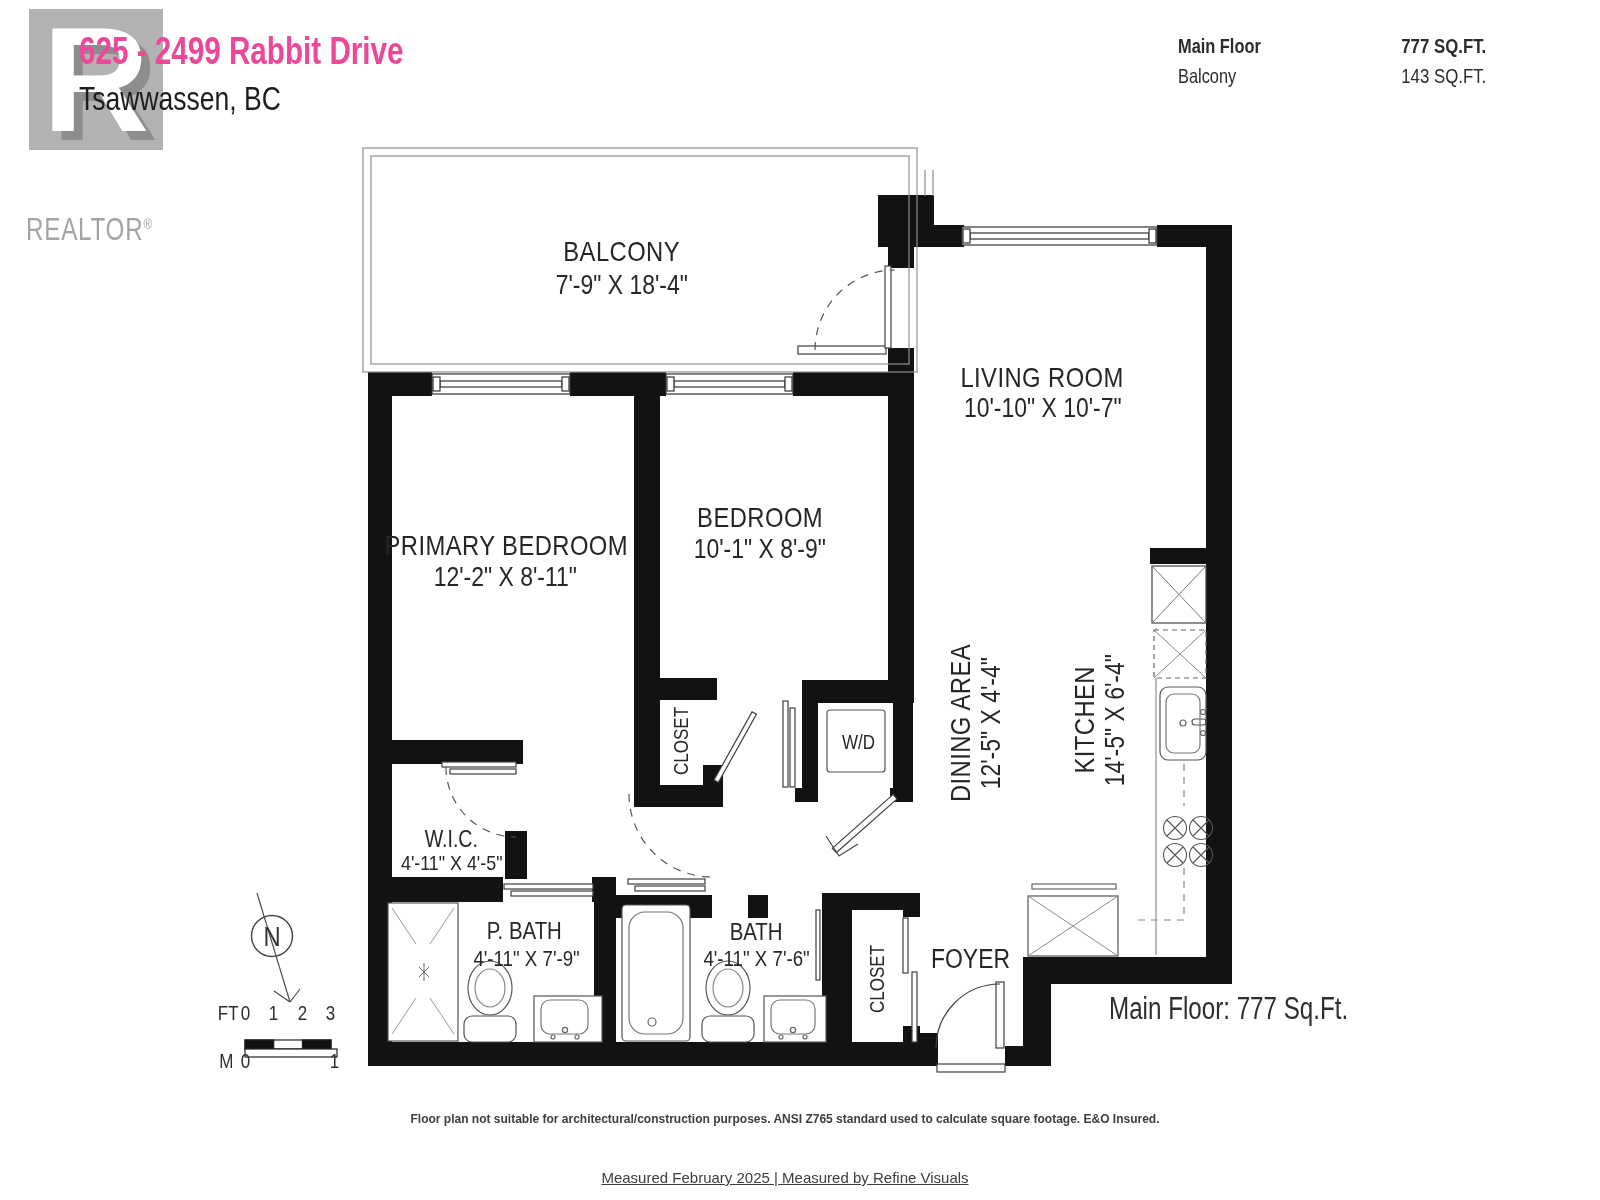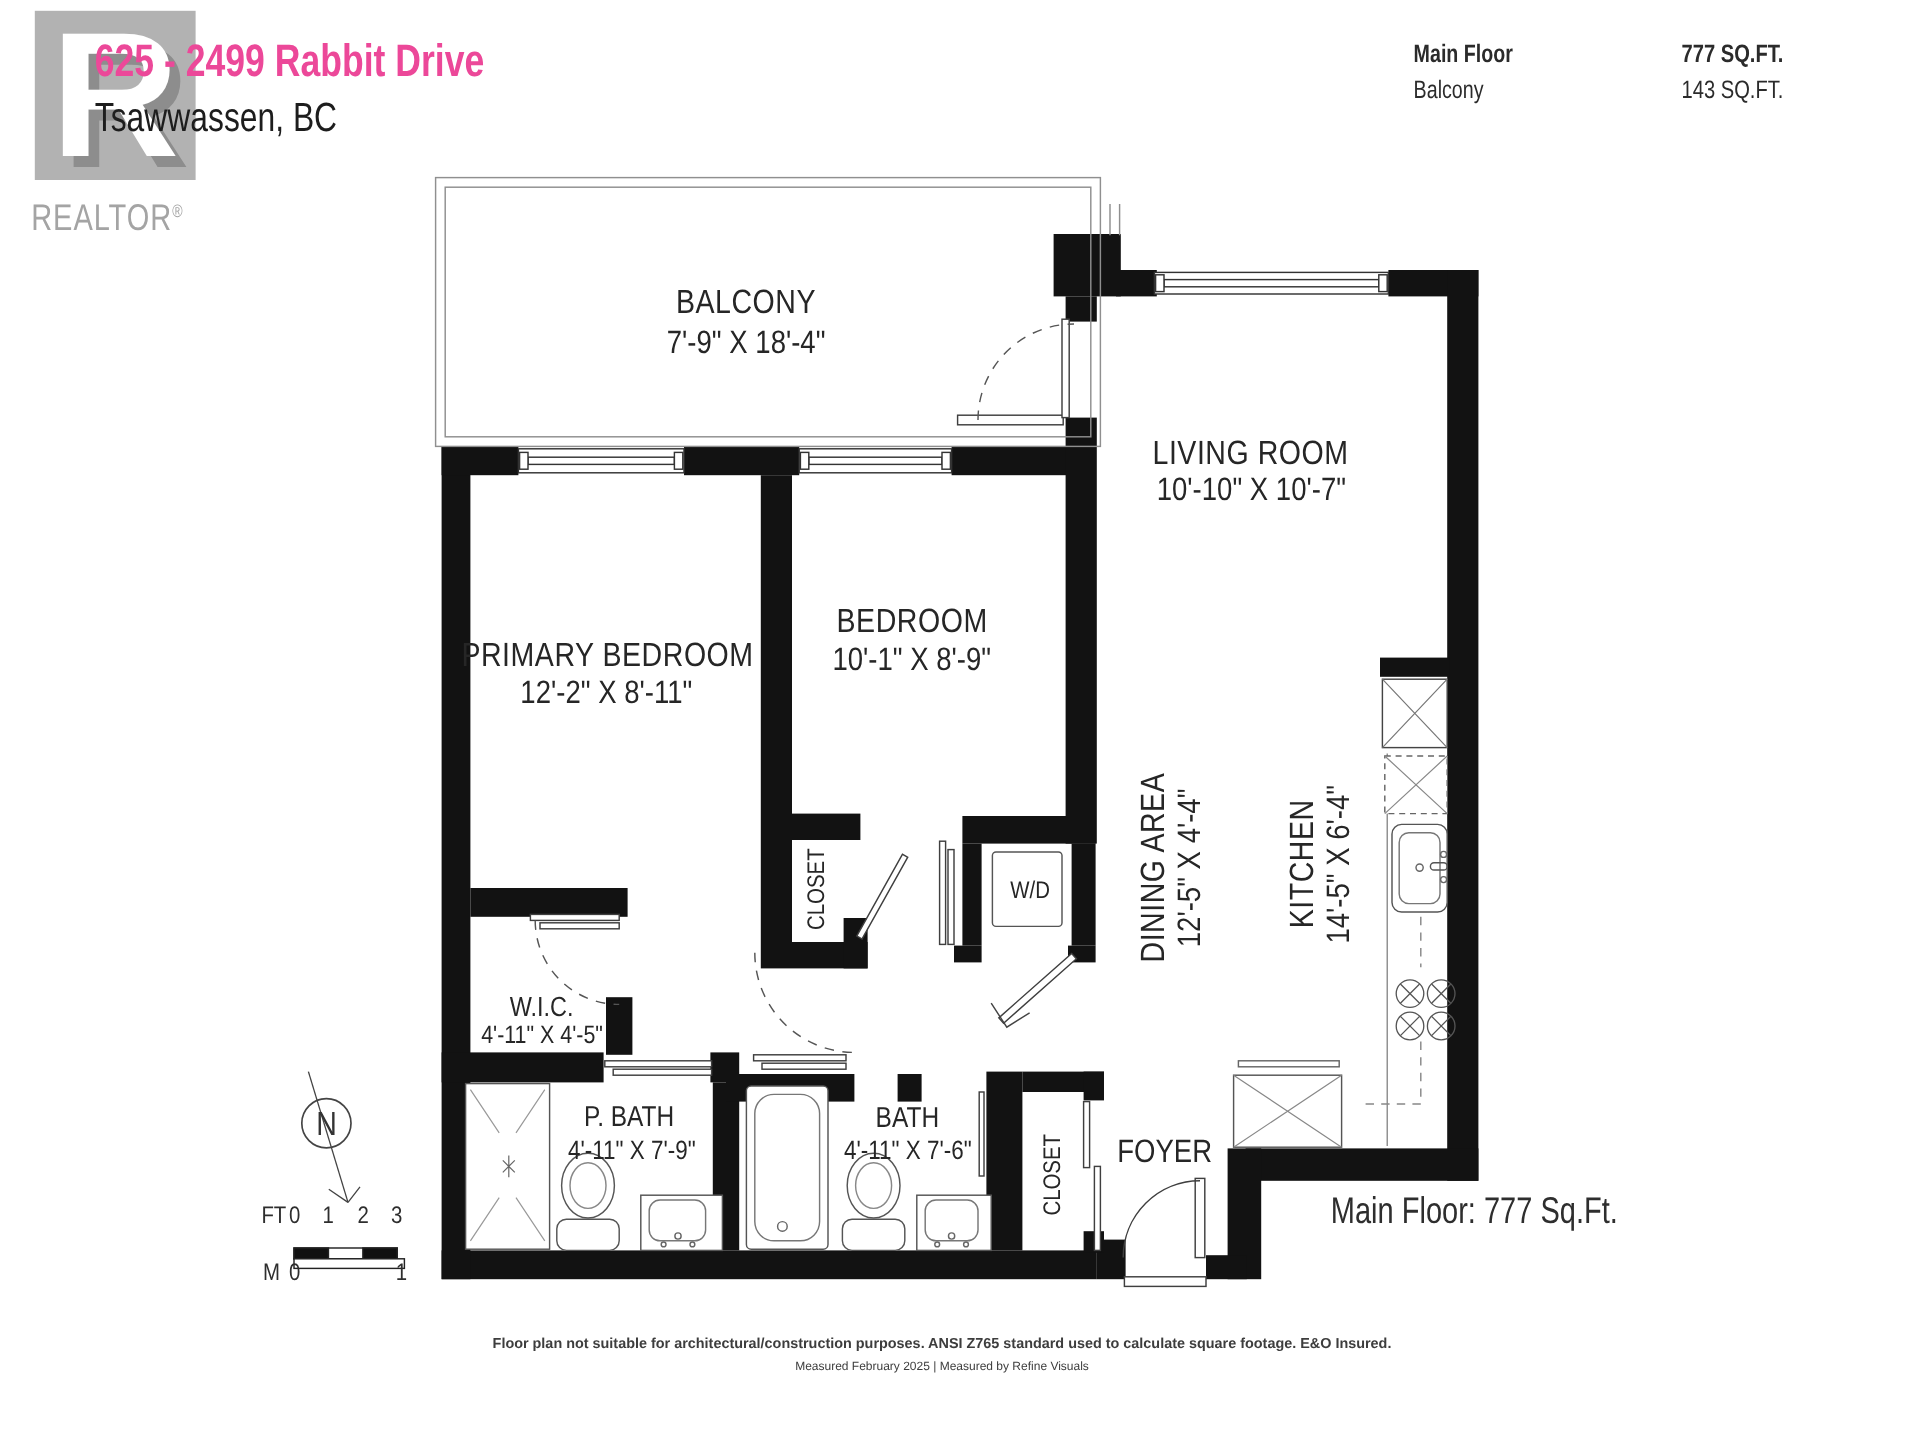--- a/index.html
+++ b/index.html
@@ -15,21 +15,21 @@
   .cr{transform:scaleX(.8);transform-origin:right center;display:inline-block;}
   .rot{transform:rotate(-90deg);display:flex;flex-direction:column;justify-content:center;}
   .name{font-size:28px;letter-spacing:.5px;}
   .dims{font-size:27px;}
   .smname{font-size:24px;}
   .smdims{font-size:22px;}
   .logoR{position:absolute;z-index:1;background:#b2b2b2;display:flex;align-items:center;justify-content:center;}
   .logoR span{font-weight:bold;font-size:148px;line-height:120px;color:#fff;text-shadow:9px 9px 0 #8d8d8d;}
   .hdr-title{position:absolute;z-index:3;font-weight:bold;font-size:38px;color:#ec4899;}
   .hdr-sub{position:absolute;z-index:3;font-size:34px;color:#1d1d1d;}
-  .realtor{position:absolute;z-index:2;font-size:31px;color:#a4a4a4;letter-spacing:1px;}
+  .realtor{position:absolute;z-index:2;font-size:31px;color:#a4a4a4;letter-spacing:1px;margin-top:48px;}
   .area-lab{font-size:21px;color:#2b2b2b;}
   .bold{font-weight:bold;}
   .foot{position:absolute;z-index:3;left:385px;width:800px;text-align:center;color:#3d3d3d;}
   .scale-lab{font-size:20px;color:#2e2e2e;}
   .sum{position:absolute;z-index:3;font-size:31px;color:#2e2e2e;}
 </style>
 </head>
 <body>
 
 <div id="page">
@@ -310,15 +310,15 @@
   <div class="lbl scale-lab" style="left:198px;top:1002px;width:60px;"><span class="t cx">FT</span></div>
   <div class="lbl scale-lab" style="left:231px;top:1002px;width:30px;"><span class="t cx">0</span></div>
   <div class="lbl scale-lab" style="left:259px;top:1002px;width:30px;"><span class="t cx">1</span></div>
   <div class="lbl scale-lab" style="left:288px;top:1002px;width:30px;"><span class="t cx">2</span></div>
   <div class="lbl scale-lab" style="left:316px;top:1002px;width:30px;"><span class="t cx">3</span></div>
   <div class="lbl scale-lab" style="left:196px;top:1050px;width:60px;"><span class="t cx">M</span></div>
   <div class="lbl scale-lab" style="left:231px;top:1050px;width:30px;"><span class="t cx">0</span></div>
   <div class="lbl scale-lab" style="left:320px;top:1050px;width:30px;"><span class="t cx">1</span></div>
 
   <div class="foot" style="top:1112px;font-size:12px;font-weight:bold;"><span class="t cx">Floor plan not suitable for architectural/construction purposes. ANSI Z765 standard used to calculate square footage. E&amp;O Insured.</span></div>
-  <div class="foot" style="top:1134px;font-size:10px;"><span class="t cx">Measured February 2025 | Measured by Refine Visuals</span></div>
+  <div class="foot" style="top:1169px;font-size:15px;text-decoration:underline;"><span class="t cx">Measured February 2025 | Measured by Refine Visuals</span></div>
 
 </div>
 
 </body></html>

